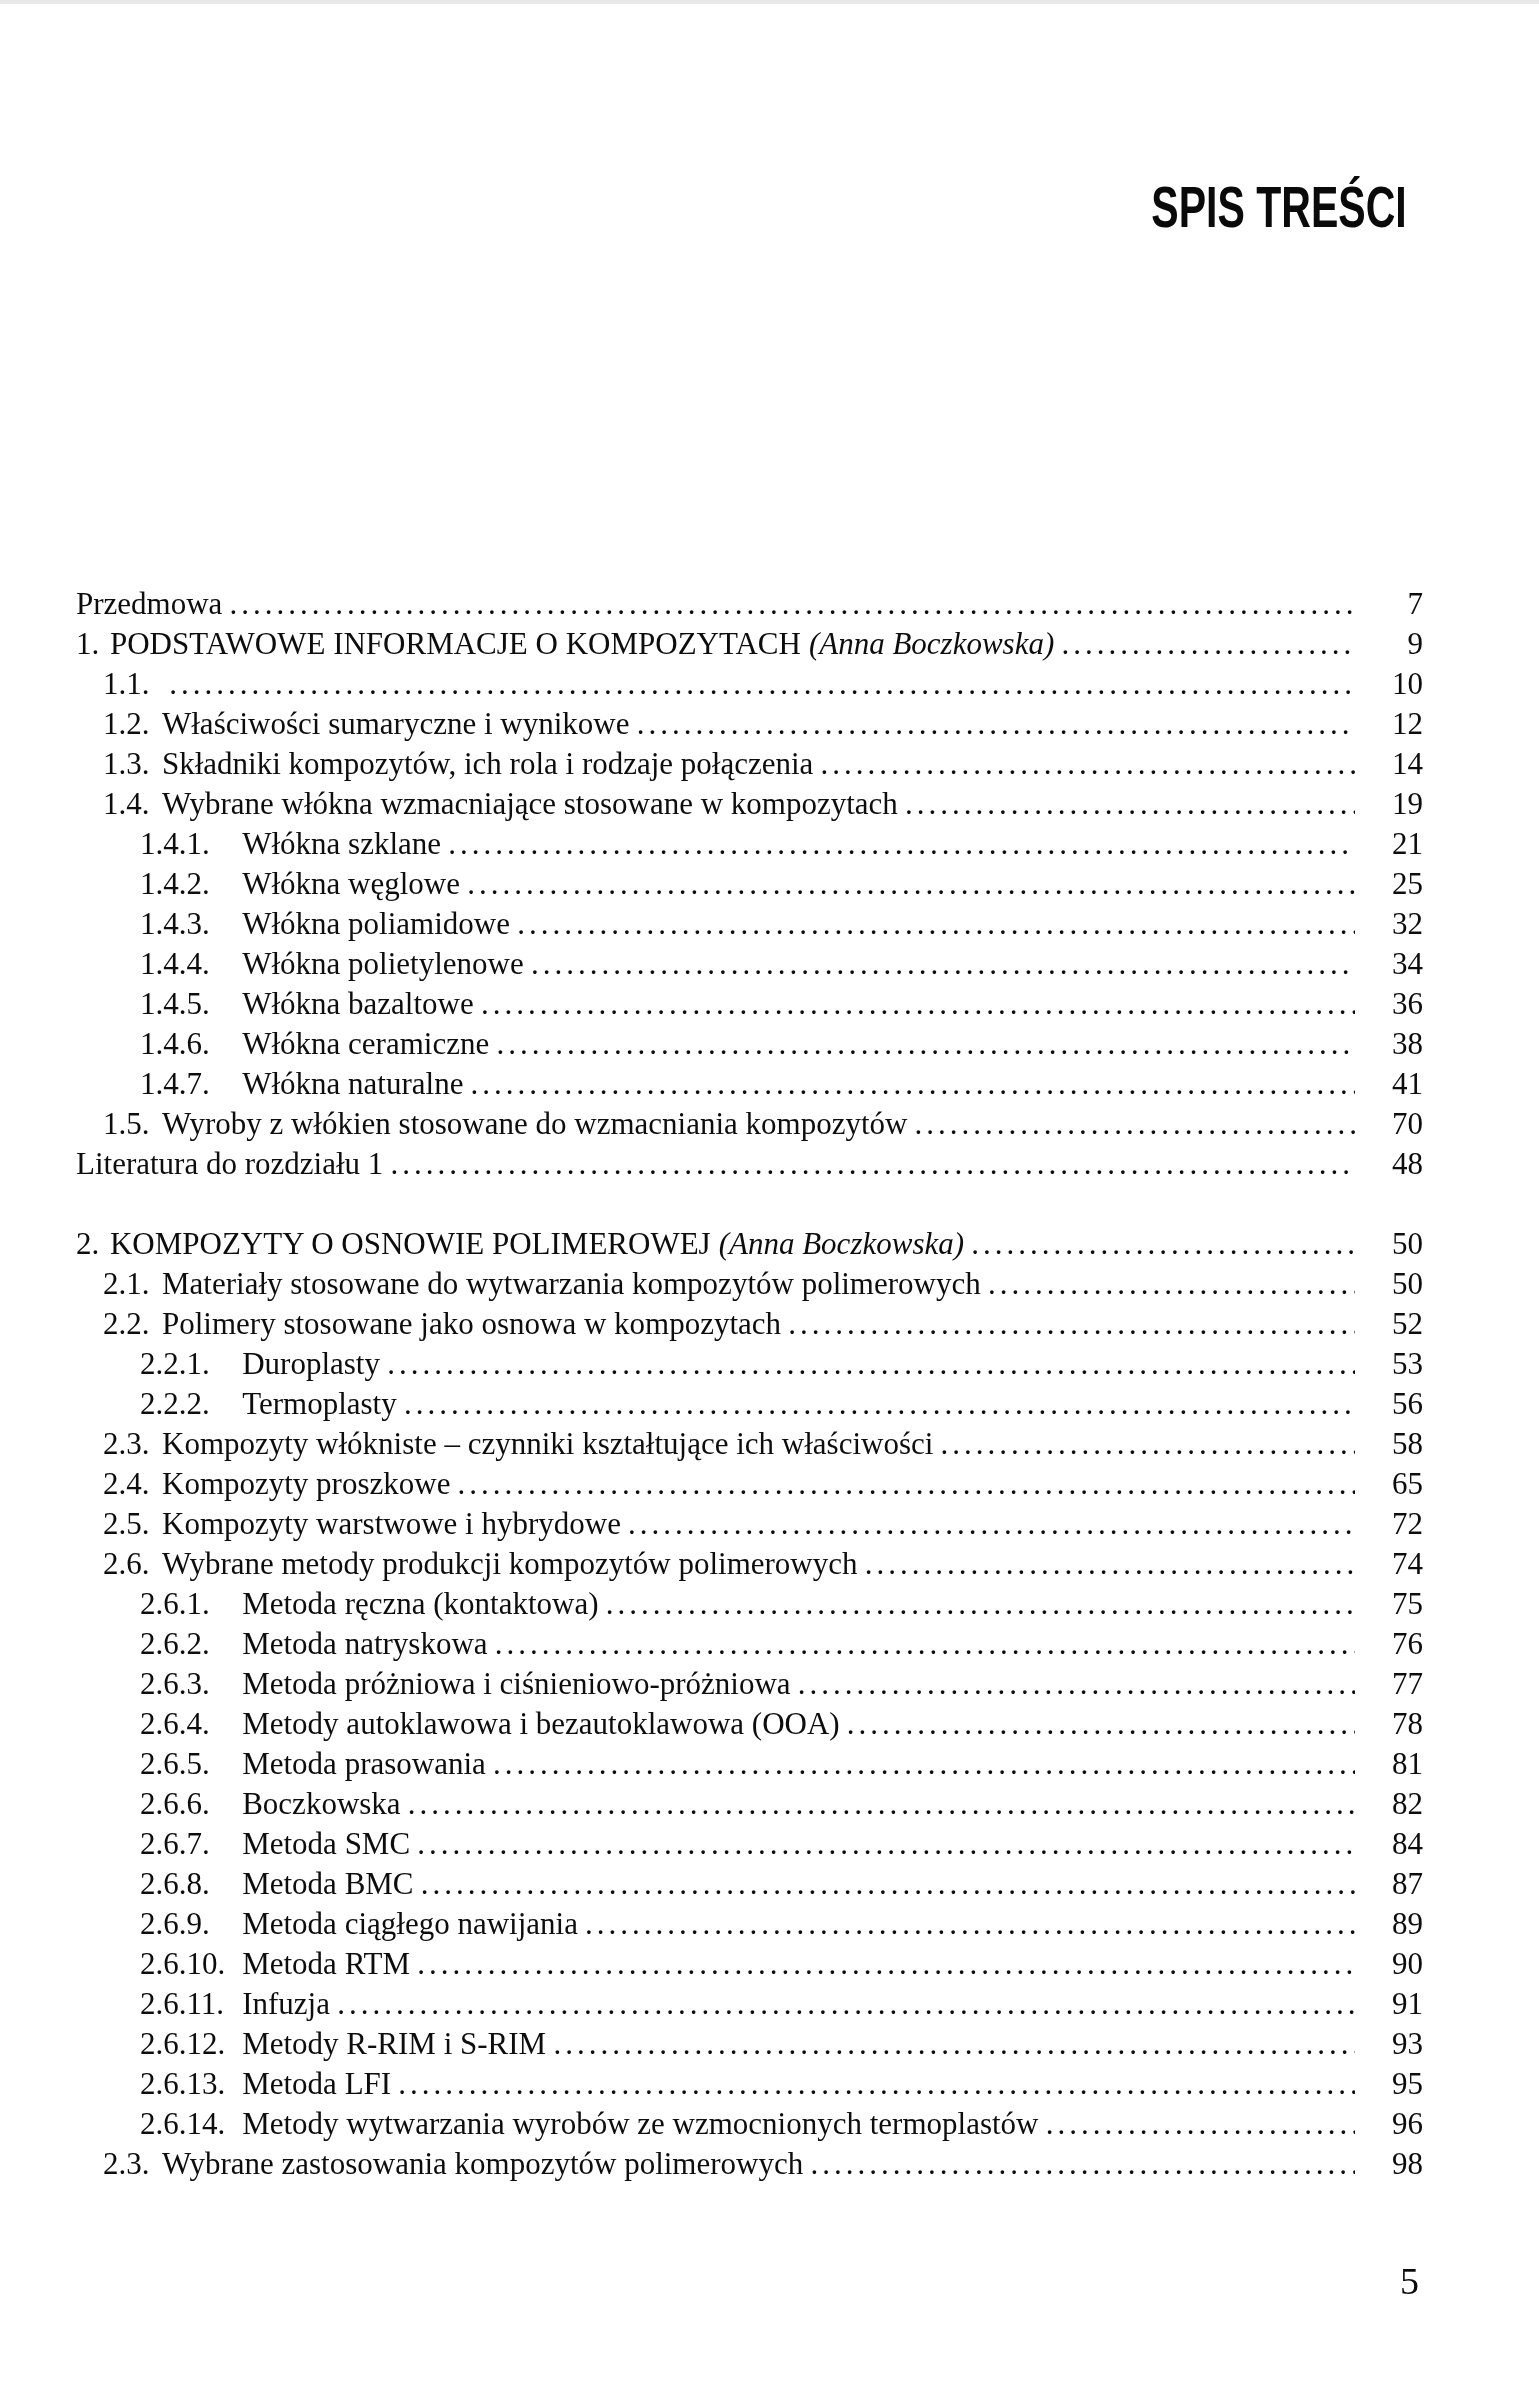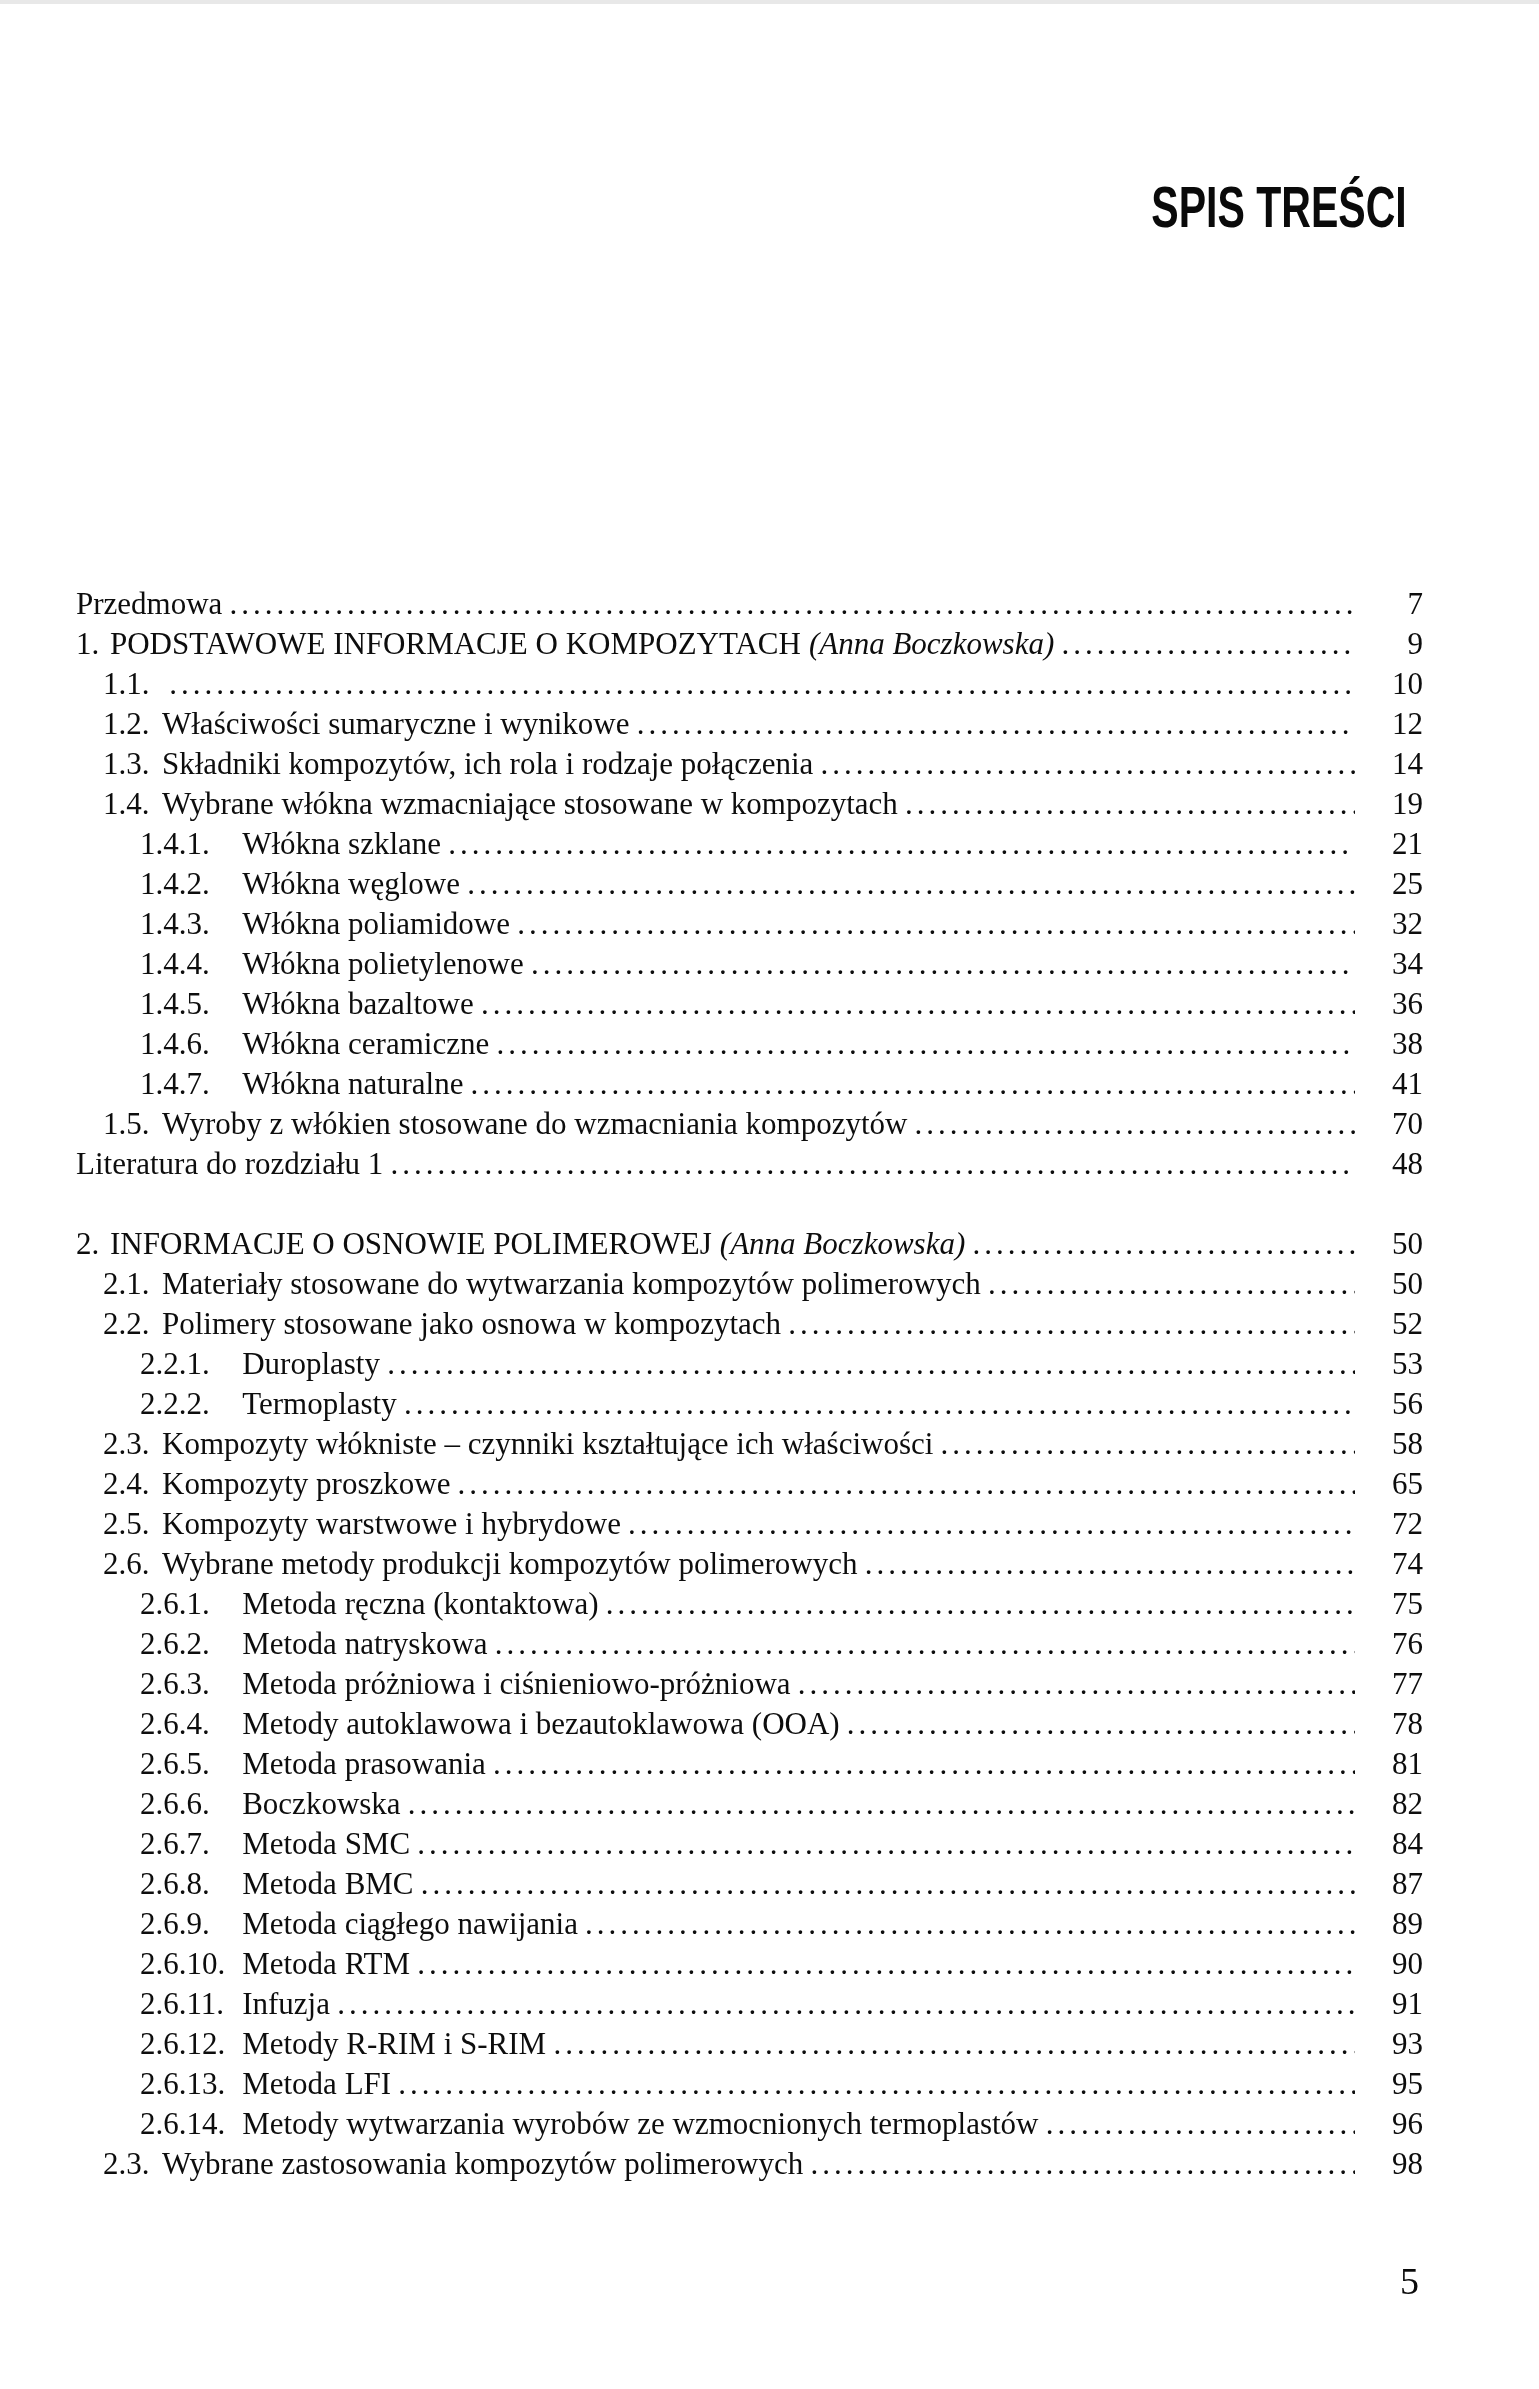--- a/index.html
+++ b/index.html
@@ -194,21 +194,21 @@
   </div>
       <div class="toc-row level-0">
 
     <span class="toc-title">Literatura do rozdziału 1</span>
 
     <span class="toc-dots" aria-hidden="true">..........................................................................................................................................................................</span>
     <span class="toc-page">48</span>
   </div>
       <div class="toc-row level-0 gap-before">
     <span class="toc-num">2.</span>
-    <span class="toc-title">INFORMACJE O OSNOWIE POLIMEROWEJ</span>
+    <span class="toc-title">KOMPOZYTY O OSNOWIE POLIMEROWEJ</span>
     <span class="toc-author">(Anna Boczkowska)</span>
     <span class="toc-dots" aria-hidden="true">..........................................................................................................................................................................</span>
     <span class="toc-page">50</span>
   </div>
       <div class="toc-row level-1">
     <span class="toc-num">2.1.</span>
     <span class="toc-title">Materiały stosowane do wytwarzania kompozytów polimerowych</span>
 
     <span class="toc-dots" aria-hidden="true">..........................................................................................................................................................................</span>
     <span class="toc-page">50</span>

